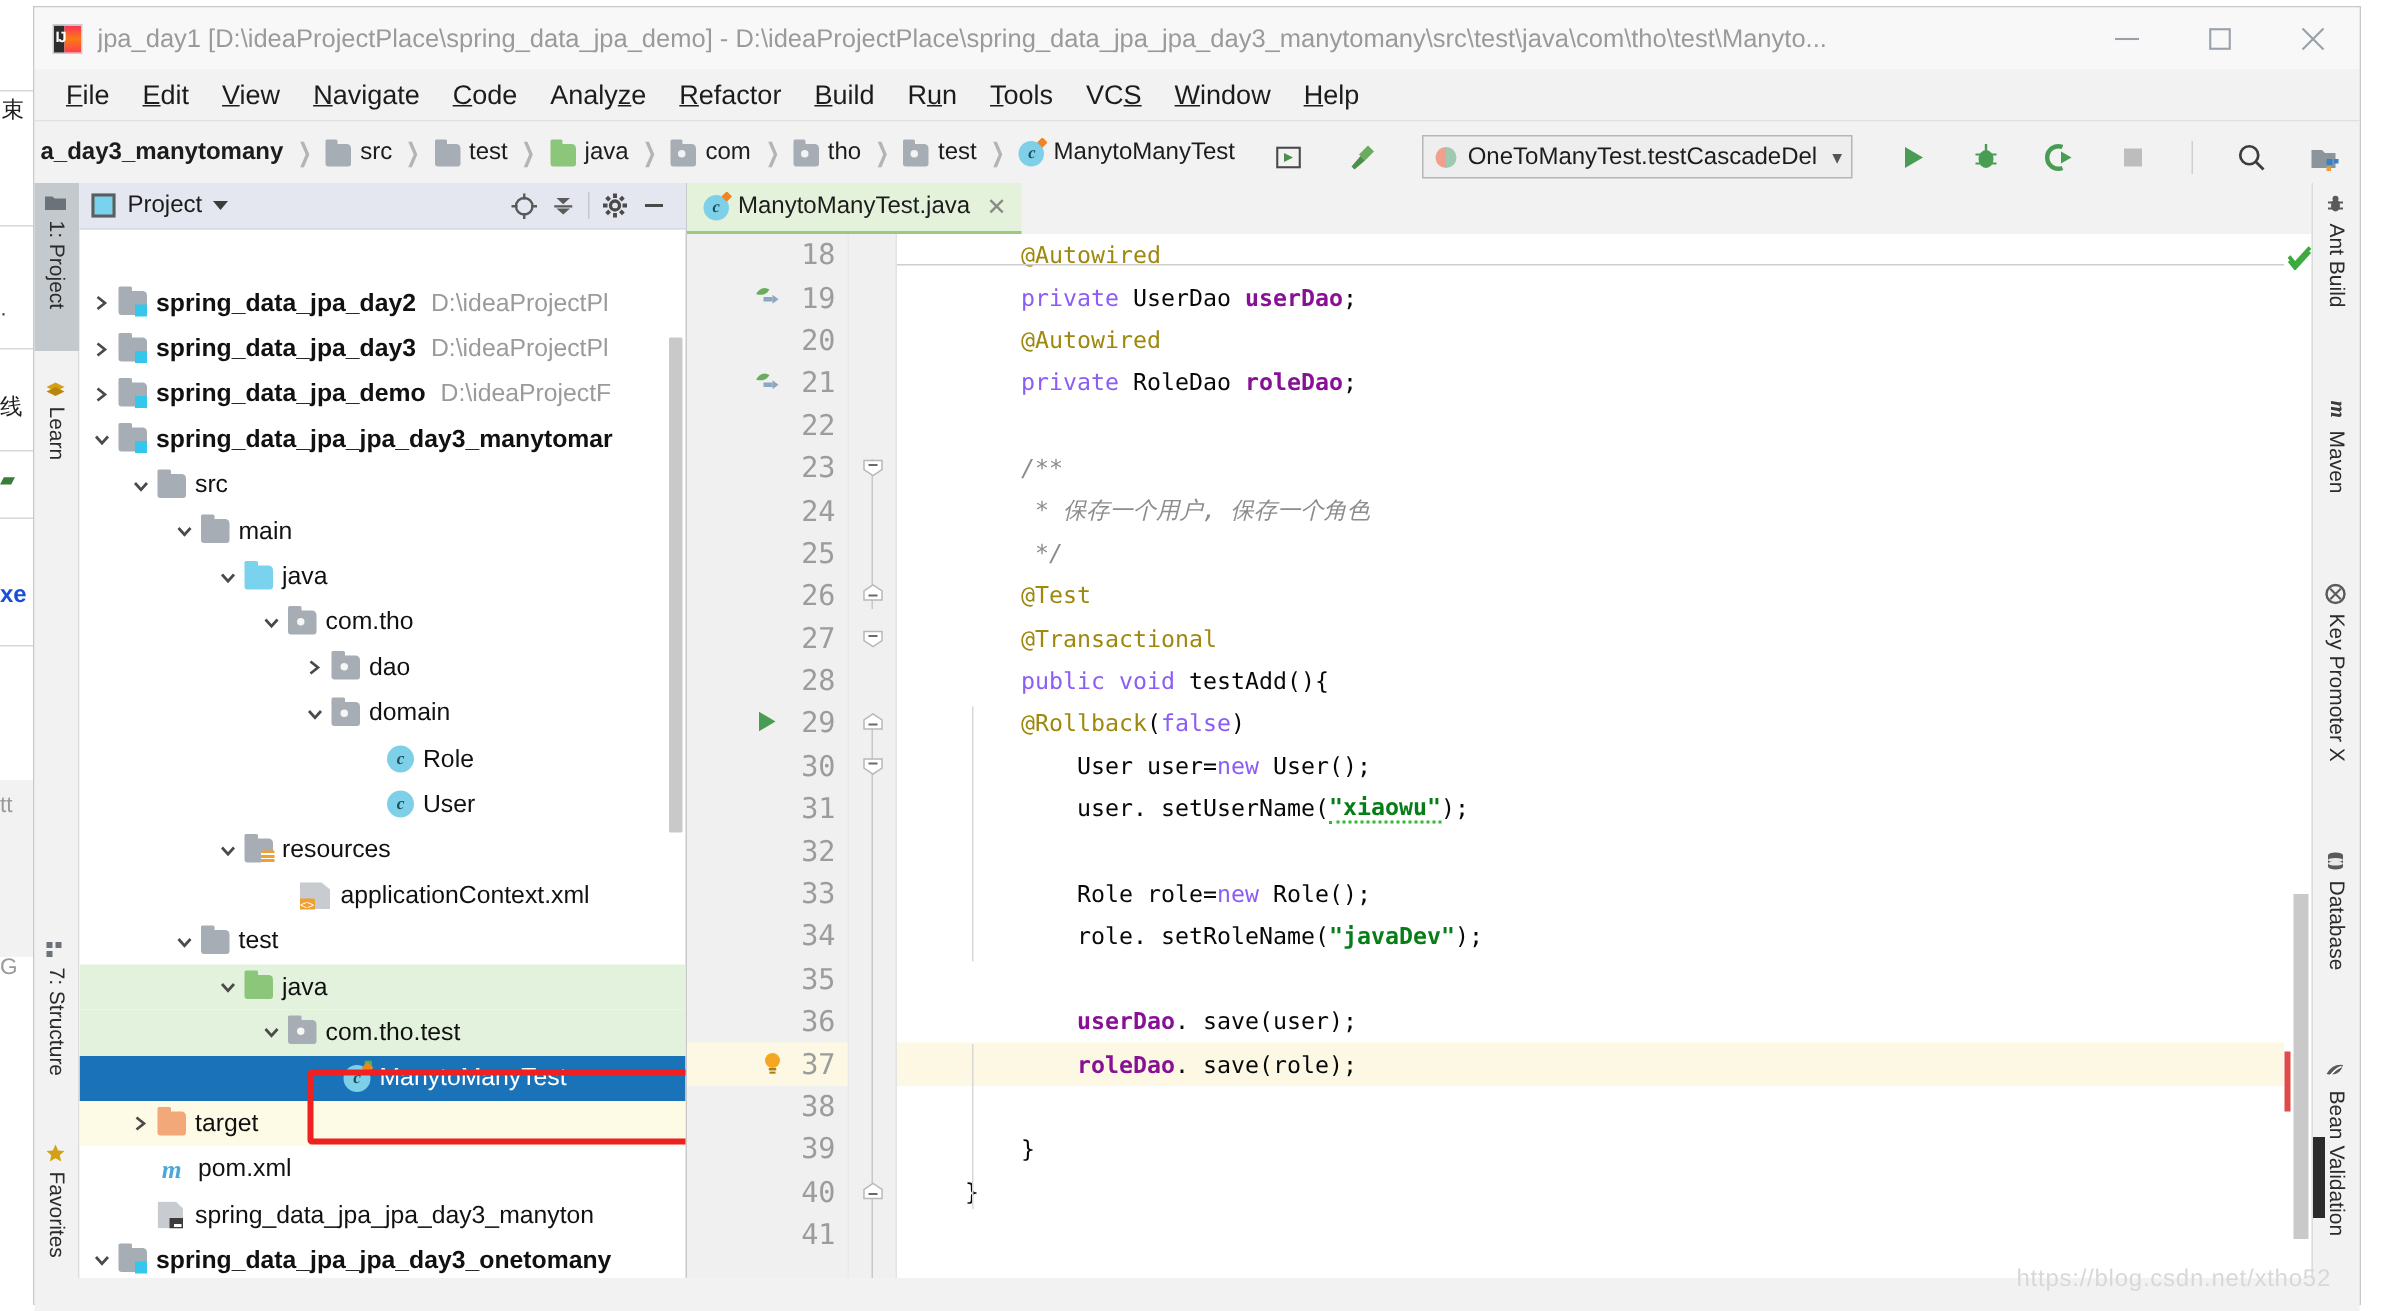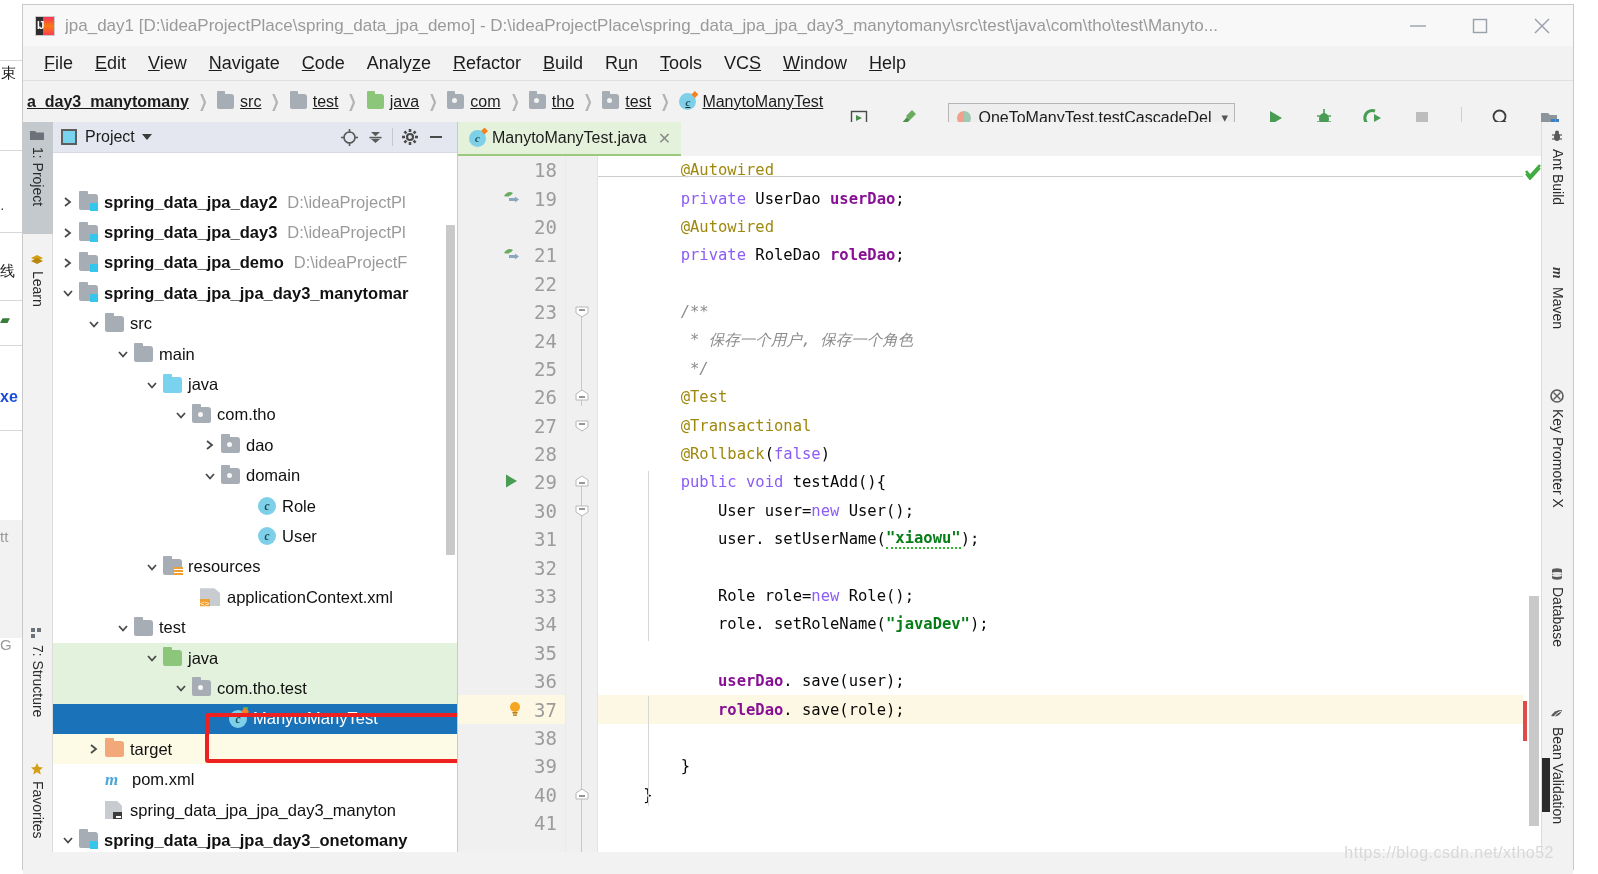--- a/index.html
+++ b/index.html
@@ -80,21 +80,21 @@
   .menu-item u { text-decoration: underline; }
 
   
   .toolbar {
     height: 41px;
     background: #f2f2f2;
     display: flex; align-items: center;
     position: relative;
   }
   .crumbs { display: flex; align-items: center; padding-left: 4px; }
-  .crumb { display: flex; align-items: center; font-size: 16px; color: #1c1c1c; white-space: nowrap; text-decoration: underline; }
+  .crumb { display: flex; align-items: flex-end; font-size: 16px; color: #1c1c1c; white-space: nowrap; }
   .crumb.bold { font-weight: bold; }
   .crumb-sep {
     color: #b4b4b4; font-size: 17px; margin: 0 7px; transform: scaleX(0.65);
   }
   .ico { width: 17px; height: 15px; margin-right: 6px; position: relative; flex: 0 0 auto; }
   .folder-gray { background:#a6adb4; border-radius:1px 3px 2px 2px; }
   .folder-gray:before { content:""; position:absolute; left:0; top:-3px; width:8px; height:4px; background:#a6adb4; border-radius:1px 1px 0 0;}
   .folder-green { background:#8cc67b; border-radius:1px 3px 2px 2px; }
   .folder-green:before { content:""; position:absolute; left:0; top:-3px; width:8px; height:4px; background:#8cc67b; border-radius:1px 1px 0 0;}
   .folder-pkg { background:#a6adb4; border-radius:1px 3px 2px 2px; }
@@ -104,21 +104,21 @@
     width: 17px; height: 17px; border-radius: 50%; background: #7ed0e8;
     color: #1b4e5b; font-size: 11px; font-style: italic; font-weight: bold;
     display: flex; align-items: center; justify-content: center;
     margin-right: 6px; flex: 0 0 auto; position: relative;
     font-family: "Liberation Serif", serif;
   }
   .cls-ico.test:after {
     content:""; position:absolute; right:-2px; top:-2px; width:7px; height:7px;
     background:#f58220; clip-path: polygon(0 50%, 50% 0, 100% 50%, 50% 100%);
   }
-  .tb-right { position: absolute; right: 6px; top: 16px; height: 41px; display: flex; align-items: center; gap: 15px; }
+  .tb-right { position: absolute; right: 6px; top: 3px; height: 41px; display: flex; align-items: center; gap: 15px; }
   .tb-btn { width: 34px; height: 34px; display:flex; align-items:center; justify-content:center; }
   .runcfg {
     display: flex; align-items: center; height: 29px;
     border: 1px solid #b6b6b6; background: #eeeeee;
     padding: 0 6px 0 8px; margin: 0 8px;
   }
   .runcfg .cfg-label { font-size: 16px; color: #1c1c1c; margin: 0 10px 0 7px; white-space: nowrap; }
   .runcfg .cfg-ico {
     width: 14px; height: 14px; border-radius: 50%;
     background: linear-gradient(90deg,#f0a08c 50%, #9fc9b0 50%); flex:0 0 auto;
@@ -162,21 +162,21 @@
   .proj-sq { width:16px;height:16px;border:2px solid #5d5d5d;background:#79d3ee;}
   .tri-down { width:0;height:0;border-left:5px solid transparent;border-right:5px solid transparent;border-top:6px solid #3c3c3c; margin-left:7px;}
 
   .tree {
     flex: 1 1 auto; overflow: hidden; position: relative;
     font-size: 16.5px; color: #111;
     padding-top: 2px;
   }
   .trow {
     height: 30.4px; display: flex; align-items: center; white-space: nowrap;
-    padding-left: 4px; position: relative;
+    padding-left: 4px; position: relative; text-align: center;
   }
   .trow.green { background: #e3f2dc; }
   .trow.cream { background: #fdfbe6; }
   .trow.sel { background: #1a72b8; color: #ffffff; }
   .tarrow { width: 22px; flex: 0 0 auto; display:flex;align-items:center;justify-content:center; color:#4a4a4a; }
   .tarrow svg { display:block; }
   .tlabel { font-size: 16.5px; }
   .tlabel.b { font-weight: bold; }
   .tpath { color: #9a9a9a; font-size: 16.5px; margin-left: 10px; }
   .ticon { width:19px;height:16px;margin-right:6px;position:relative;flex:0 0 auto; }
@@ -908,22 +908,22 @@
             <div class="cline"><span class="pln">        </span><span class="ann">@Autowired</span></div>
             <div class="cline"><span class="pln">        </span><span class="k">private</span><span class="pln"> UserDao </span><span class="fld">userDao</span><span class="pln">;</span></div>
             <div class="cline"><span class="pln">        </span><span class="ann">@Autowired</span></div>
             <div class="cline"><span class="pln">        </span><span class="k">private</span><span class="pln"> RoleDao </span><span class="fld">roleDao</span><span class="pln">;</span></div>
             <div class="cline"></div>
             <div class="cline"><span class="cmt">        /**</span></div>
             <div class="cline"><span class="cmt">         * 保存一个用户, 保存一个角色</span></div>
             <div class="cline"><span class="cmt">         */</span></div>
             <div class="cline"><span class="pln">        </span><span class="ann">@Test</span></div>
             <div class="cline"><span class="pln">        </span><span class="ann">@Transactional</span></div>
+            <div class="cline"><span class="pln">        </span><span class="k">public</span><span class="pln"> </span><span class="k">void</span><span class="pln"> testAdd(){</span></div>
             <div class="cline"><span class="pln">        </span><span class="ann">@Rollback</span><span class="pln">(</span><span class="k">false</span><span class="pln">)</span></div>
-            <div class="cline"><span class="pln">        </span><span class="k">public</span><span class="pln"> </span><span class="k">void</span><span class="pln"> testAdd(){</span></div>
             <div class="cline"><span class="pln">            User user=</span><span class="k">new</span><span class="pln"> User();</span></div>
             <div class="cline"><span class="pln">            user. setUserName(</span><span class="str squig">"xiaowu"</span><span class="pln">);</span></div>
             <div class="cline"></div>
             <div class="cline"><span class="pln">            Role role=</span><span class="k">new</span><span class="pln"> Role();</span></div>
             <div class="cline"><span class="pln">            role. setRoleName(</span><span class="str">"javaDev"</span><span class="pln">);</span></div>
             <div class="cline"></div>
             <div class="cline"><span class="pln">            </span><span class="fld">userDao</span><span class="pln">. save(user);</span></div>
             <div class="cline cur"><span class="pln">            </span><span class="fld">roleDao</span><span class="pln">. save(role);</span></div>
             <div class="cline"></div>
             <div class="cline"><span class="pln">        }</span></div>

